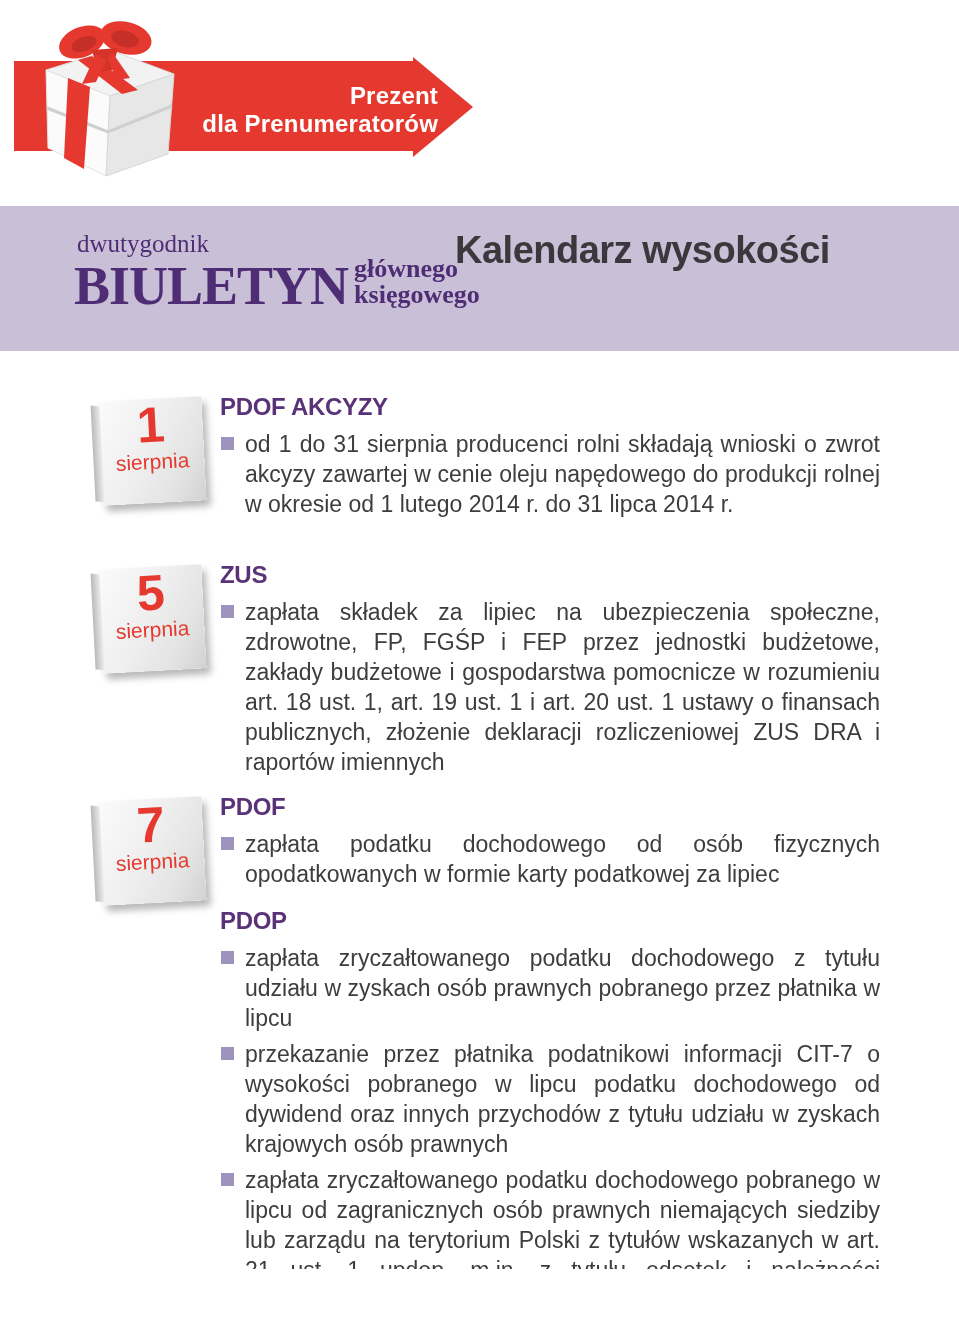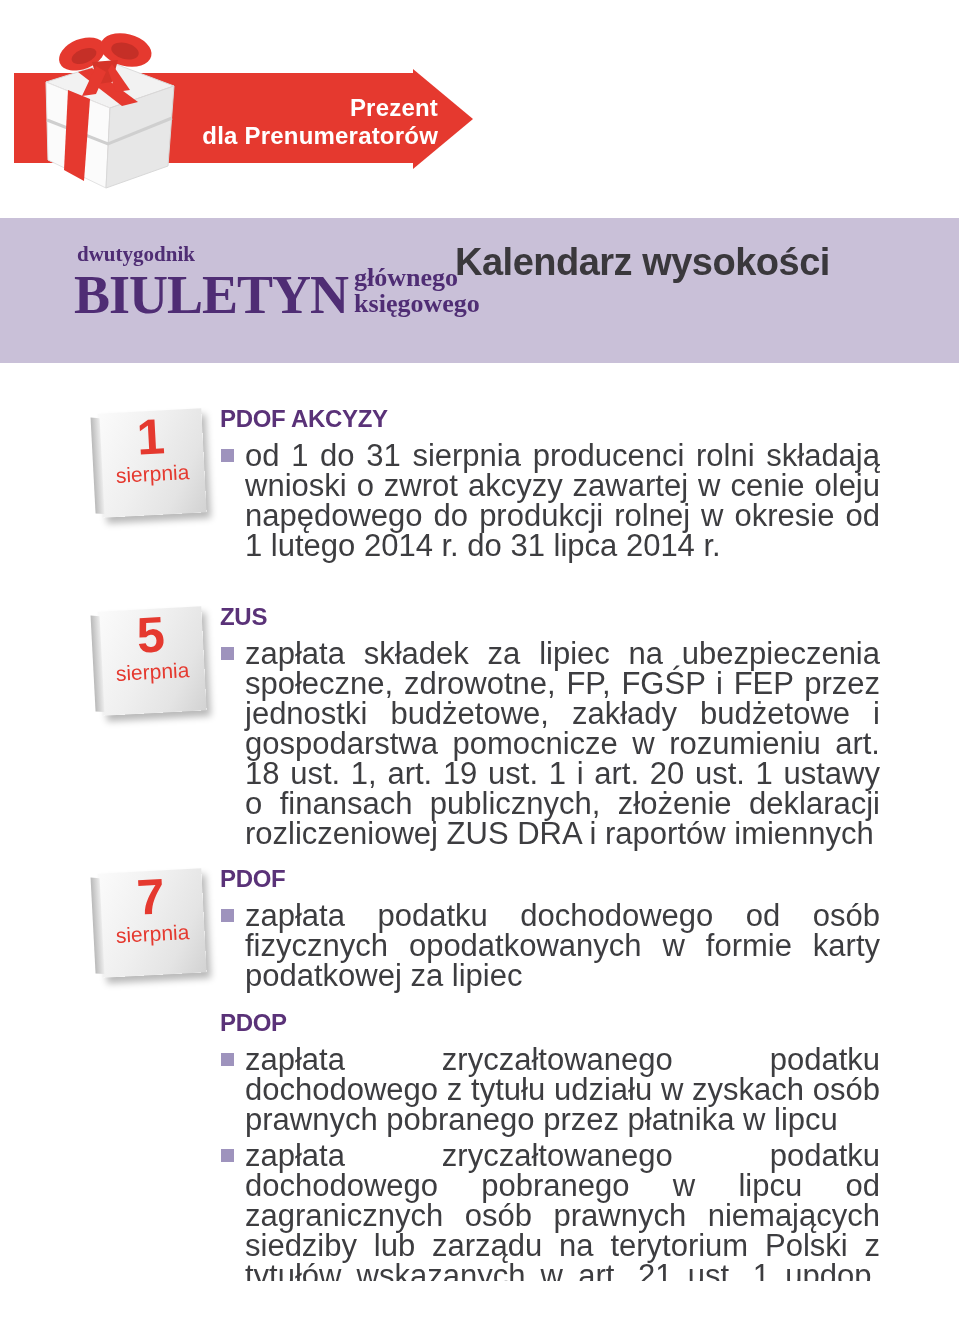--- a/index.html
+++ b/index.html
@@ -8,37 +8,37 @@
     --masthead-purple:#4f2d74;
     --band-lavender:#c9c0d8;
     --bullet-lilac:#9e93bd;
     --body-text:#3d3d40;
     --title-dark:#3a383c;
     --footer-purple:#4a2c6b;
     --rule-gray:#8a8a8a;
   }
   *{margin:0;padding:0;box-sizing:border-box;}
   body{background:#fff;font-family:"Liberation Sans",sans-serif;}
-  .page{position:relative;width:959px;height:1265px;background:#fff;overflow:hidden;margin:16px auto;}
+  .page{position:relative;width:959px;height:1265px;background:#fff;overflow:hidden;margin:4px auto;}
 
   
   .ribbon-band{position:absolute;left:14px;top:57px;width:401px;height:90px;background:var(--accent-red);}
   .ribbon-arrowhead{position:absolute;left:413px;top:53px;width:0;height:0;
     border-top:50px solid transparent;border-bottom:50px solid transparent;
     border-left:60px solid var(--accent-red);}
   .ribbon-text{position:absolute;left:170px;top:78px;width:268px;text-align:right;
     color:#fff;font-weight:bold;font-size:24px;line-height:28px;letter-spacing:.2px;}
   .gift{position:absolute;left:26px;top:2px;width:152px;height:176px;}
   .logo-sciaga{position:absolute;left:499px;top:68px;font-size:46px;font-weight:bold;
     color:var(--accent-red);letter-spacing:-1px;}
 
   
   .masthead{position:absolute;left:0;top:202px;width:959px;height:145px;background:var(--band-lavender);}
   .brand{position:absolute;left:74px;top:24px;color:var(--masthead-purple);font-family:"Liberation Serif",serif;}
-  .brand .freq{font-size:21px;font-weight:bold;margin-left:3px;}
+  .brand .freq{font-size:25px;font-weight:normal;margin-left:3px;}
   .brand-row{display:flex;align-items:flex-start;}
   .brand .biuletyn{font-size:54px;font-weight:bold;letter-spacing:-1px;line-height:56px;}
   .brand .sub{font-size:26px;font-weight:bold;line-height:26px;margin-left:6px;position:relative;top:-2px;}
   .page-title{position:absolute;left:455px;top:20px;color:var(--title-dark);
     font-size:38px;font-weight:bold;line-height:48px;letter-spacing:-.5px;}
 
   
   .entries{position:absolute;left:0;top:347px;width:959px;}
   .entry{display:flex;}
   .entry.e1{margin-top:36px;}
@@ -51,21 +51,21 @@
   .note::before{content:"";position:absolute;left:-7px;top:4px;width:9px;height:96px;
     background:linear-gradient(to right,#b9b9b9,#ededed);transform:skewY(7deg);}
   .note .day{font-size:50px;font-weight:bold;color:var(--accent-red);line-height:52px;margin-top:12px;}
   .note .month{font-size:21px;color:var(--accent-red);line-height:22px;}
   .content-col{width:660px;padding-top:6px;color:var(--body-text);}
   .section + .section{margin-top:18px;}
   .section h3{color:var(--heading-purple);font-size:24px;line-height:28px;margin-bottom:8px;letter-spacing:-.3px;}
   .item{display:flex;margin-top:6px;}
   .item:first-of-type{margin-top:0;}
   .item .bullet{flex:none;width:13px;height:13px;background:var(--bullet-lilac);margin:8px 11px 0 1px;}
-  .item p{flex:1;font-size:31px;line-height:30px;text-align:justify;hyphens:auto;}
+  .item p{flex:1;font-size:23px;line-height:30px;text-align:justify;hyphens:auto;}
 
   
   .footer-rule{position:absolute;left:0;top:1268px;width:959px;border-top:2px solid var(--rule-gray);}
   .footer-issue{position:absolute;right:82px;top:1282px;font-size:22px;color:var(--footer-purple);}
 </style>
 </head>
 <body>
 
 <div class="page">
 
@@ -167,20 +167,24 @@
           </div>
         </div>
         <div class="section">
           <h3>PDOP</h3>
           <div class="item">
             <span class="bullet"></span>
             <p>zapłata zryczałtowanego podatku dochodowego z tytułu udziału w zyskach osób prawnych pobranego przez płatnika w lipcu</p>
           </div>
           <div class="item">
             <span class="bullet"></span>
+            <p>przekazanie przez płatnika podatnikowi informacji CIT-7 o wysokości pobranego w lipcu podatku dochodowego od dywidend oraz innych przychodów z tytułu udziału w zyskach krajowych osób prawnych</p>
+          </div>
+          <div class="item">
+            <span class="bullet"></span>
             <p>zapłata zryczałtowanego podatku dochodowego pobranego w lipcu od zagranicznych osób prawnych niemających siedziby lub zarządu na terytorium Polski z tytułów wskazanych w art. 21 ust. 1 updop, m.in. z tytułu odsetek i należności licencyjnych</p>
           </div>
         </div>
 
       </div>
     </div>
 
   </div>
 
   <div class="footer-rule"></div>

